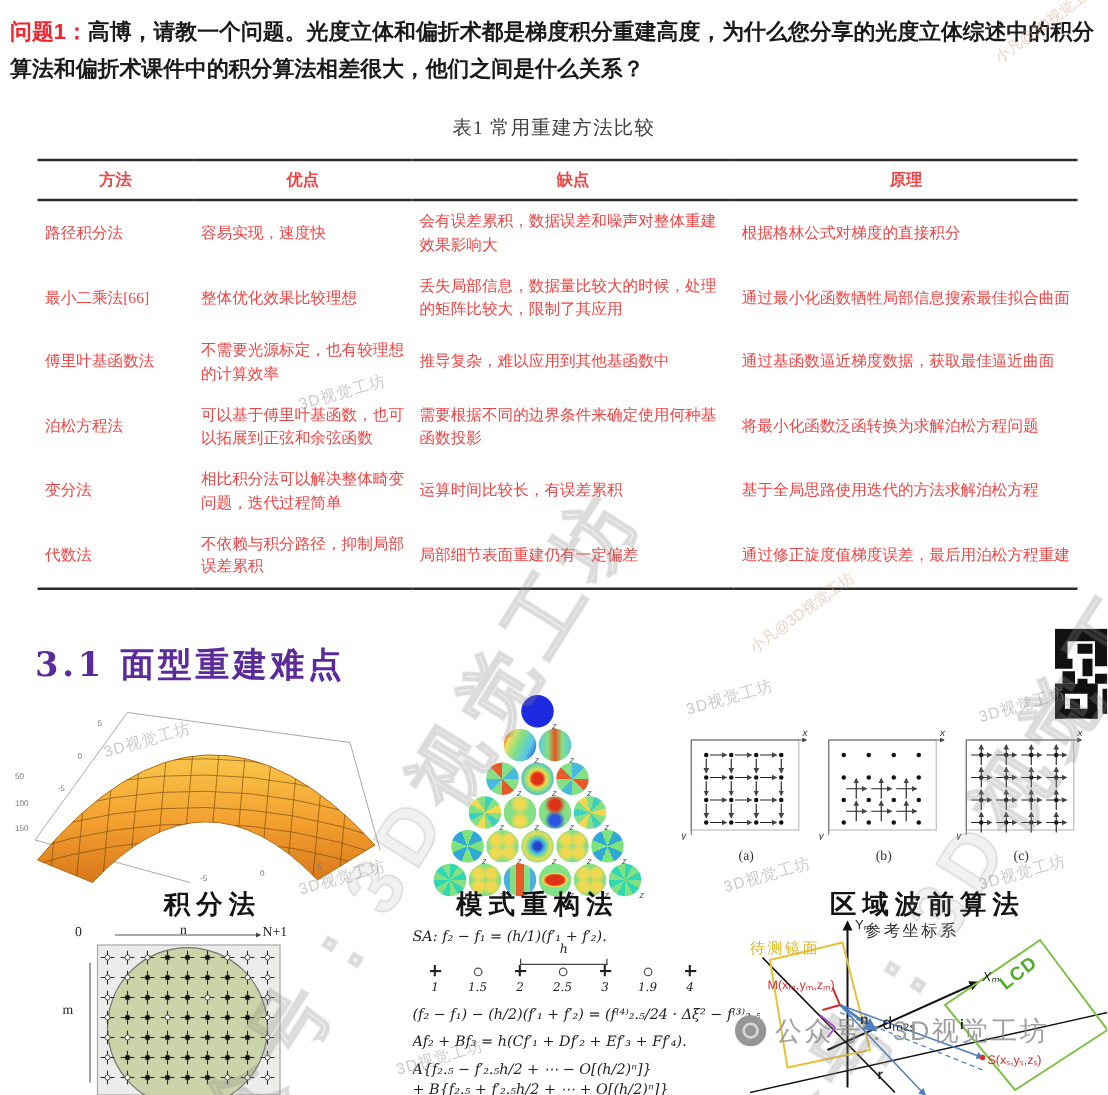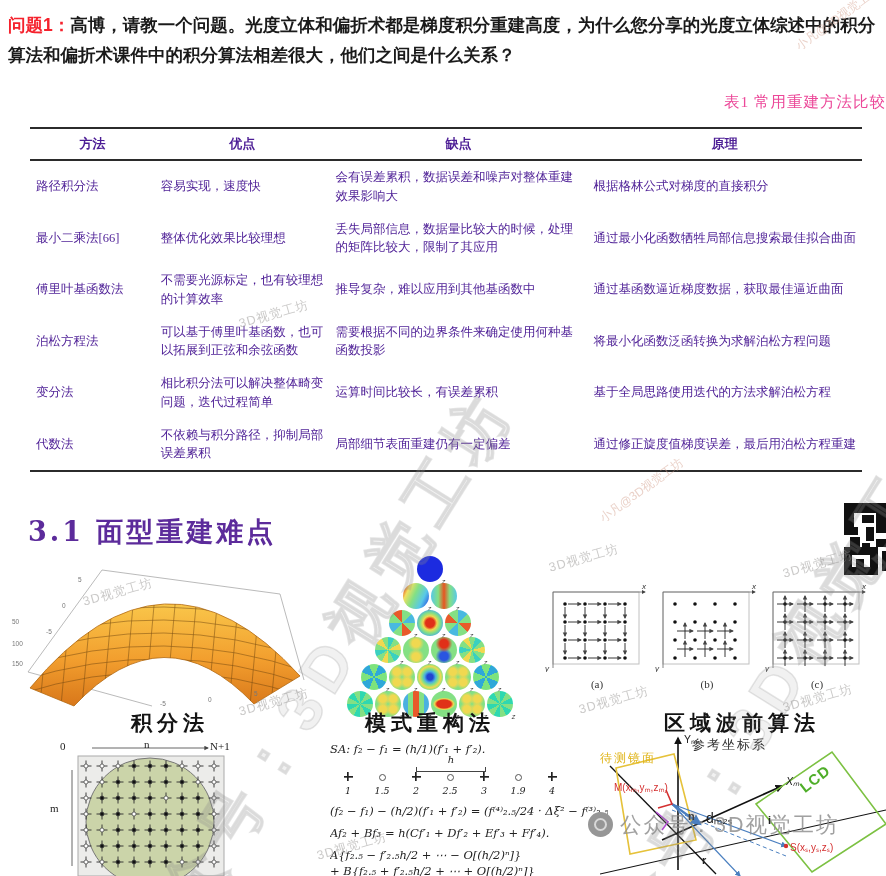--- a/index.html
+++ b/index.html
@@ -1,22 +1,22 @@
 <!DOCTYPE html>
 <html><head>
 <meta charset="utf-8">
 <style>
   html,body{margin:0;padding:0;background:#fff;font-family:"Liberation Sans",sans-serif;}
   .page{position:relative;width:886px;height:876px;overflow:hidden;background:#fff;}
   
   .question{position:absolute;left:8px;top:10px;width:868px;font-size:17.5px;line-height:30px;font-weight:600;color:#1a1a1a;}
   .q-label{color:#f5222d;font-weight:700;}
   
-  .table-title{position:absolute;left:0;top:92px;width:100%;text-align:right;font-family:"Liberation Serif",serif;font-size:15.5px;color:#ec4899;letter-spacing:1px;}
-  .tbl{position:absolute;left:30px;top:127px;width:832px;border-collapse:collapse;font-family:"Liberation Serif",serif;font-size:12.5px;color:#4c1d95;border-top:2.5px solid #2b2b2b;border-bottom:2.5px solid #2b2b2b;}
+  .table-title{position:absolute;left:0;top:92px;width:100%;text-align:center;font-family:"Liberation Serif",serif;font-size:15.5px;color:#404040;letter-spacing:1px;}
+  .tbl{position:absolute;left:30px;top:127px;width:832px;border-collapse:collapse;font-family:"Liberation Serif",serif;font-size:12.5px;color:#ef4444;border-top:2.5px solid #2b2b2b;border-bottom:2.5px solid #2b2b2b;}
   .tbl th{font-weight:600;padding:6px 4px;border-bottom:2px solid #2b2b2b;font-size:13px;}
   .tbl td{padding:7px 6px;vertical-align:middle;line-height:1.5;}
   
   .section-title{position:absolute;left:28px;top:514px;font-family:"DejaVu Serif",serif;font-size:27px;font-weight:bold;color:#5c2b9b;letter-spacing:3px;}
   
   .caption{position:absolute;top:709px;font-family:"DejaVu Serif",serif;font-size:21px;font-weight:bold;color:#141414;letter-spacing:5px;text-align:center;}
   #cap-surface{left:70px;width:200px;}
   #cap-modal{left:335px;width:190px;}
   #cap-zonal{left:617px;width:250px;}
   

